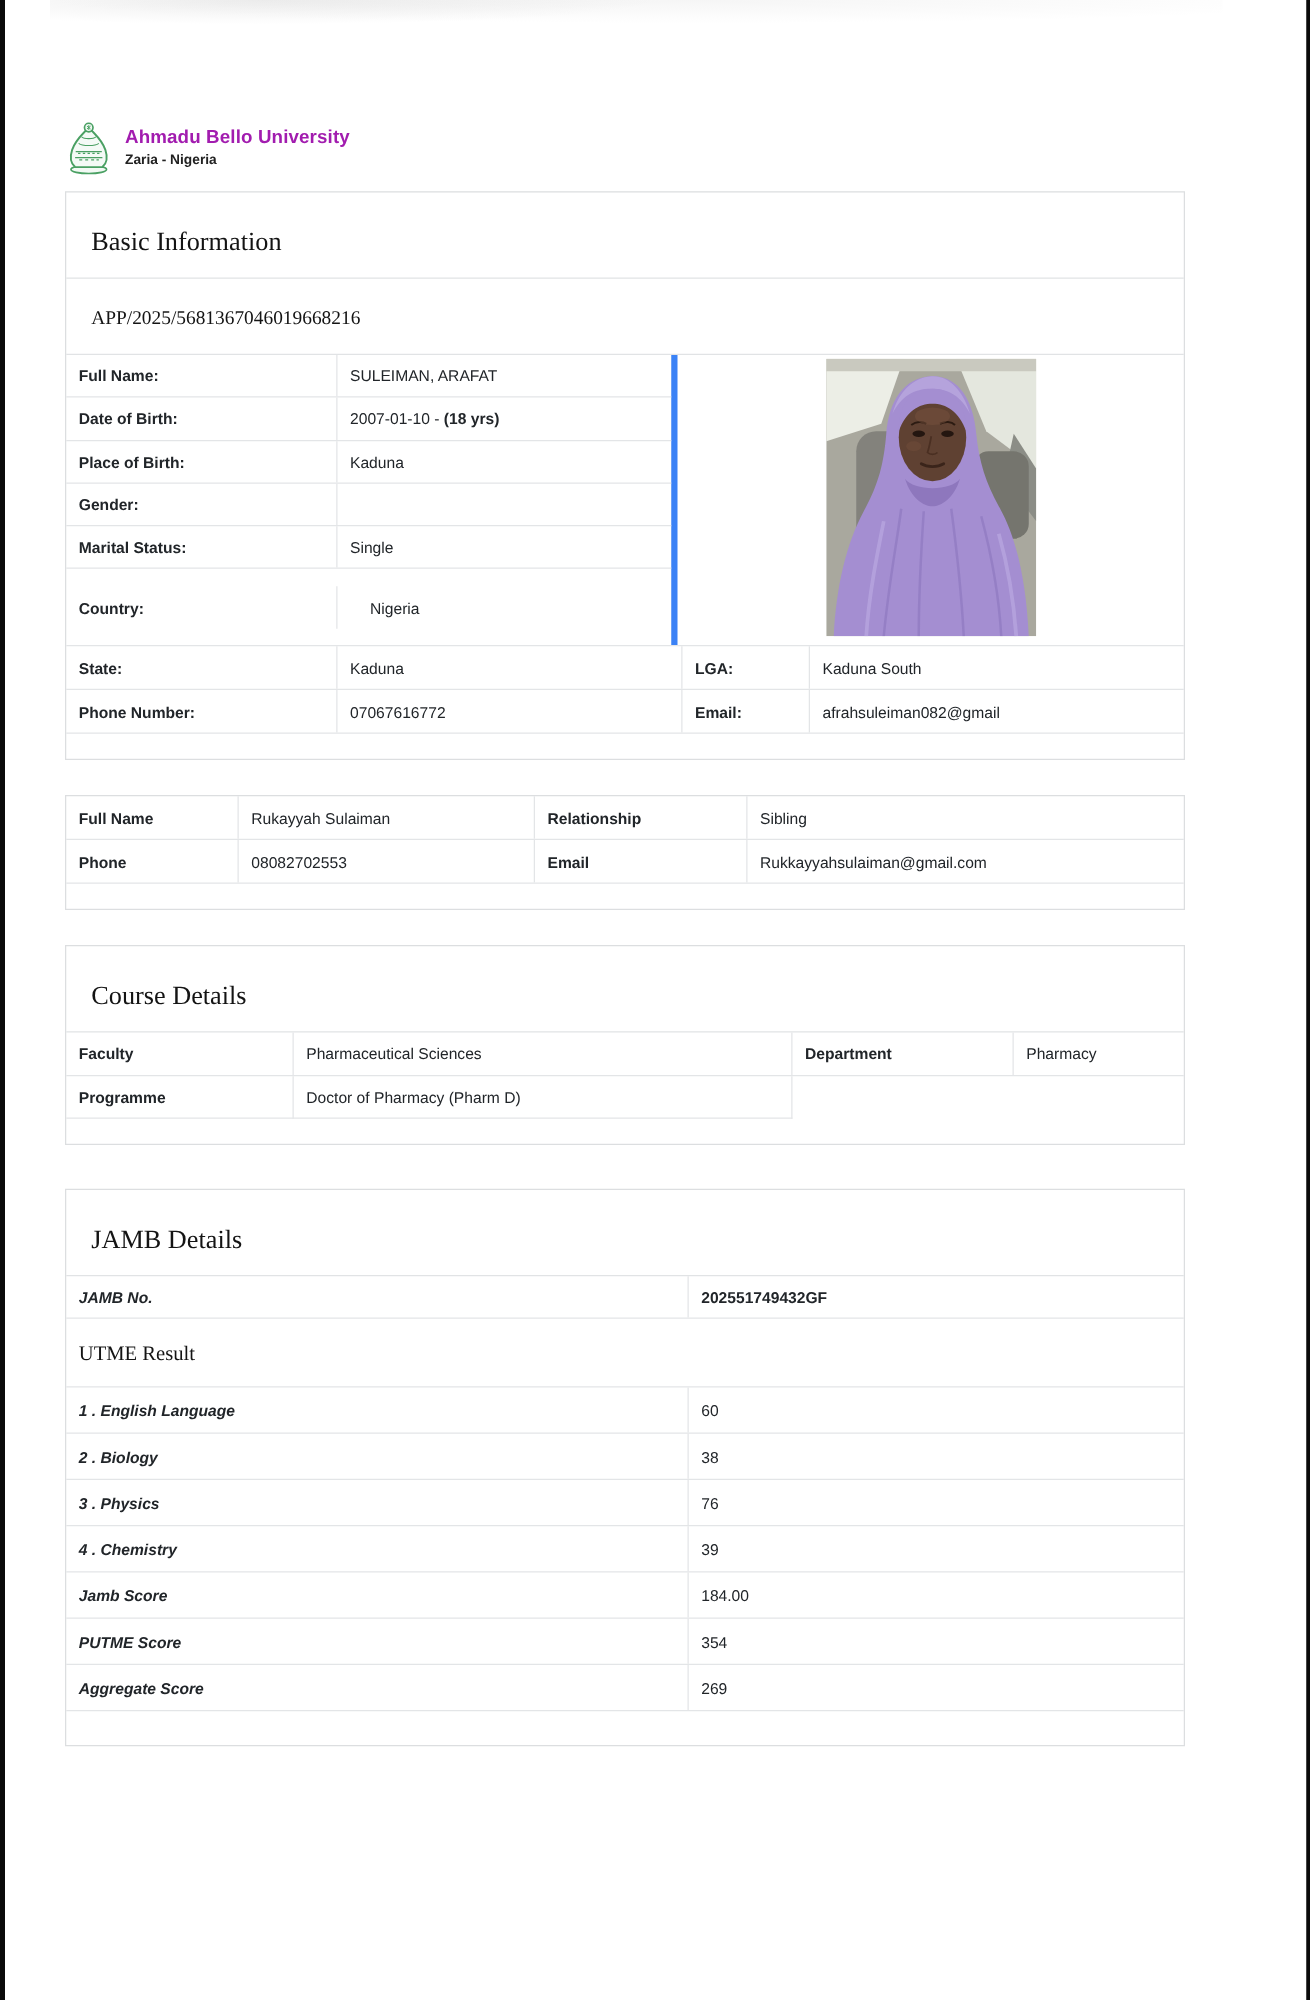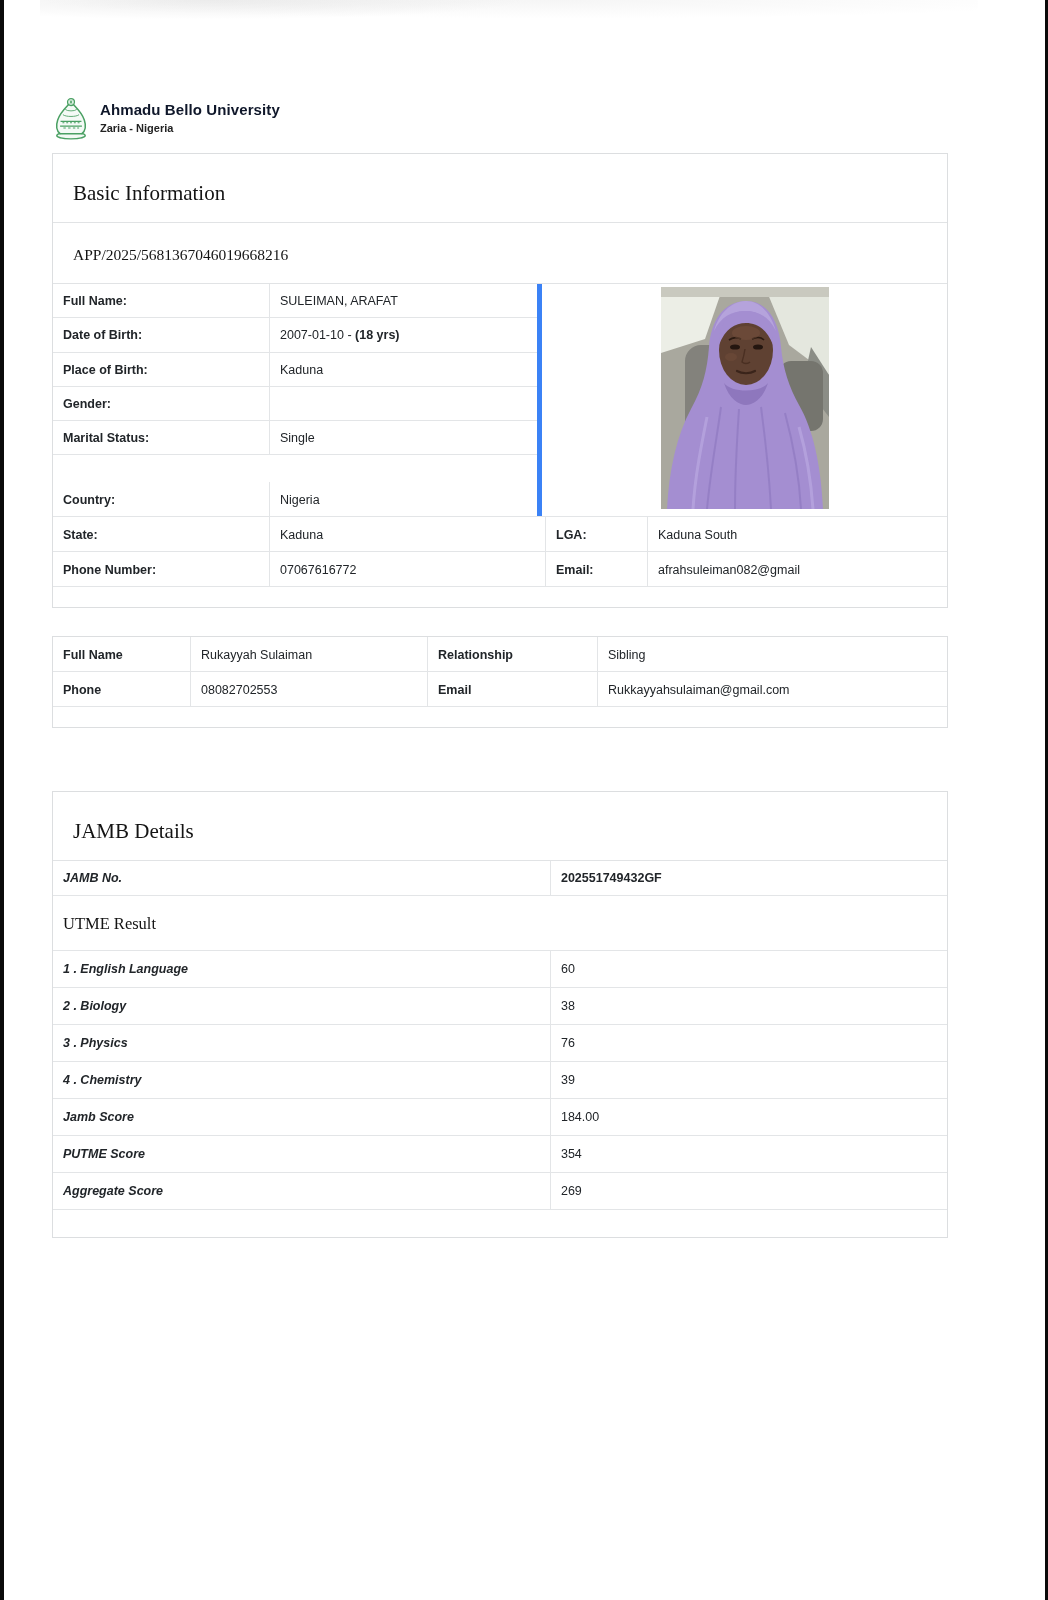--- a/index.html
+++ b/index.html
@@ -15,21 +15,21 @@
     position:absolute; top:0; left:40px; right:70px; height:26px; z-index:5;
     background:
       radial-gradient(ellipse 45% 100% at 18% 0%, rgba(90,90,90,0.10), transparent 75%),
       radial-gradient(ellipse 70% 90% at 55% 0%, rgba(120,120,120,0.07), transparent 80%);
   }
   .content { padding:96px 100px 0 52px; }
 
   
   .uni-header { display:flex; align-items:flex-start; margin-bottom:13px; }
   .uni-logo { width:38px; height:44px; margin-right:10px; flex:0 0 auto; }
-  .uni-title { font-size:15px; font-weight:700; color:#0f172a; letter-spacing:.1px; margin-top:5px; }
+  .uni-title { font-size:15px; font-weight:700; color:#a21caf; letter-spacing:.1px; margin-top:5px; }
   .uni-sub { font-size:11px; font-weight:700; color:#222; margin-top:4px; }
 
   
   .card { border:1px solid #dcdee0; background:#fff; }
   .card-head { border-bottom:1px solid #e1e3e5; }
   .card-head h2 {
     font-family:"Liberation Serif", serif; font-weight:400; color:#141414;
     font-size:21px; padding:27px 20px 17px 20px; line-height:1.15;
   }
   .serif-row {
@@ -41,21 +41,21 @@
   
   .trow { display:flex; align-items:stretch; border-bottom:1px solid #e3e5e7; }
   .cell { padding:9px 10px 8px 10px; font-size:12.5px; display:flex; align-items:center; line-height:1.3; }
   .cell.lab { font-weight:700; }
   .bdr { border-right:1px solid #e3e5e7; }
 
   
   .basic-main { display:flex; border-bottom:1px solid #e3e5e7; min-height:233px; }
   .basic-left { width:489px; border-right:5px solid #3b82f6; display:flex; flex-direction:column; }
   .basic-left .trow { min-height:33px; }
-  .basic-left .trow:last-child { border-bottom:none; flex:1 1 auto; align-items:flex-end; }
+  .basic-left .trow:last-child { border-bottom:none; flex:1 1 auto; align-items:center;gap:16px; }
   .basic-left .trow:last-child .cell { align-items:flex-start; padding-top:10px; }
   .basic-left .lab { width:217px; }
   .basic-left .val { flex:1; }
   .basic-right { flex:1; position:relative; }
   .photo-svg { display:block; margin:3px auto 5px auto; }
 
   .row4 .c1 { width:217px; }
   .row4 .c2 { width:276px; }
   .row4 .c3 { width:102px; }
   .row4 .c4 { flex:1; }
@@ -206,20 +206,37 @@
       <div class="cell lab bdr c1">Phone</div>
       <div class="cell bdr c2">08082702553</div>
       <div class="cell lab bdr c3">Email</div>
       <div class="cell c4">Rukkayyahsulaiman@gmail.com</div>
     </div>
     <div class="pad-strip"></div>
   </div>
 
   <div class="gap28"></div>
 
+  <div class="card">
+    <div class="card-head">
+      <h2>Course Details</h2>
+    </div>
+    <div class="trow course-row">
+      <div class="cell lab bdr c1">Faculty</div>
+      <div class="cell bdr c2">Pharmaceutical Sciences</div>
+      <div class="cell lab bdr c3">Department</div>
+      <div class="cell c4">Pharmacy</div>
+    </div>
+    <div class="course-row2 course-row">
+      <div class="cell lab bdr c1">Programme</div>
+      <div class="cell bdr c2">Doctor of Pharmacy (Pharm D)</div>
+      <div class="filler"></div>
+    </div>
+    <div class="pad-strip"></div>
+  </div>
 
   <div class="gap35"></div>
 
   <div class="card">
     <div class="card-head">
       <h2>JAMB Details</h2>
     </div>
     <div class="trow jamb-row">
       <div class="cell lab bdr c1">JAMB No.</div>
       <div class="cell lab c2">202551749432GF</div>

